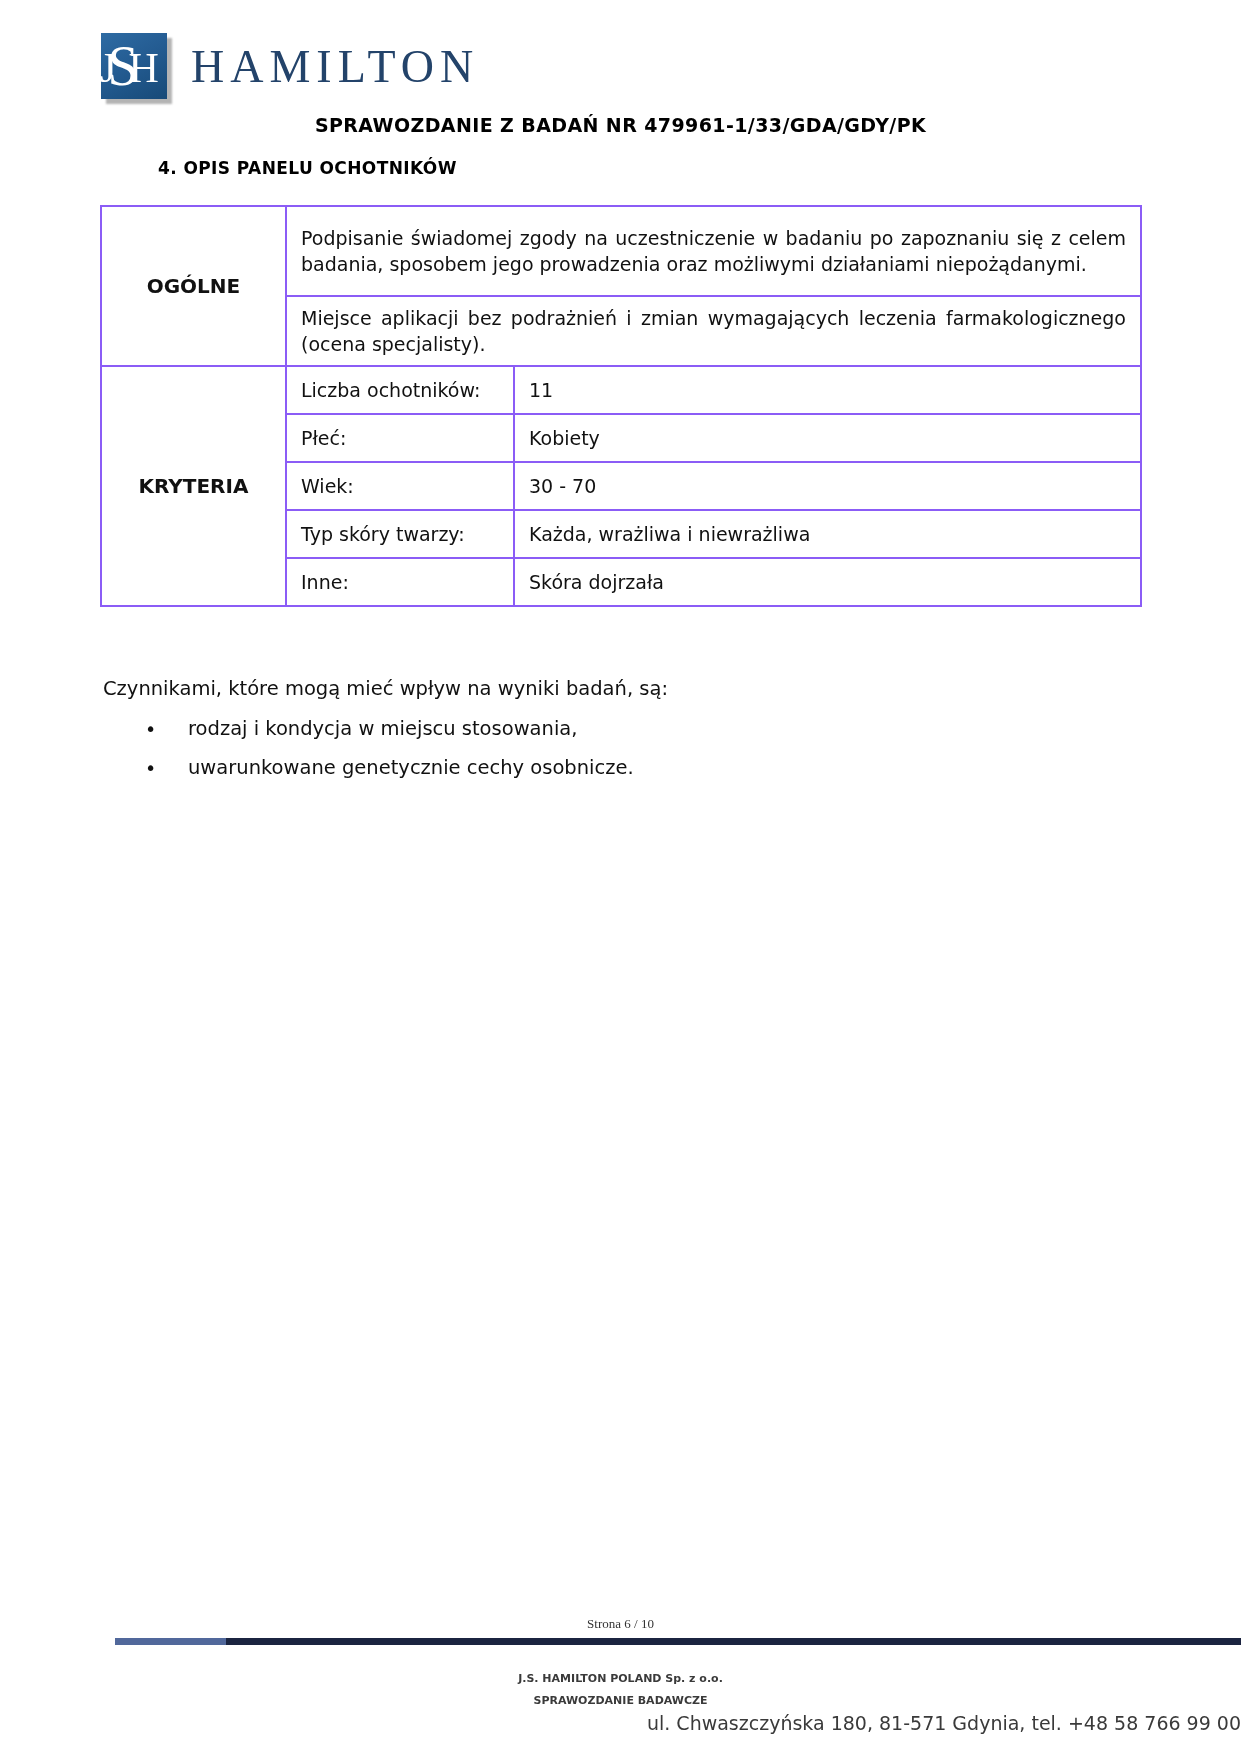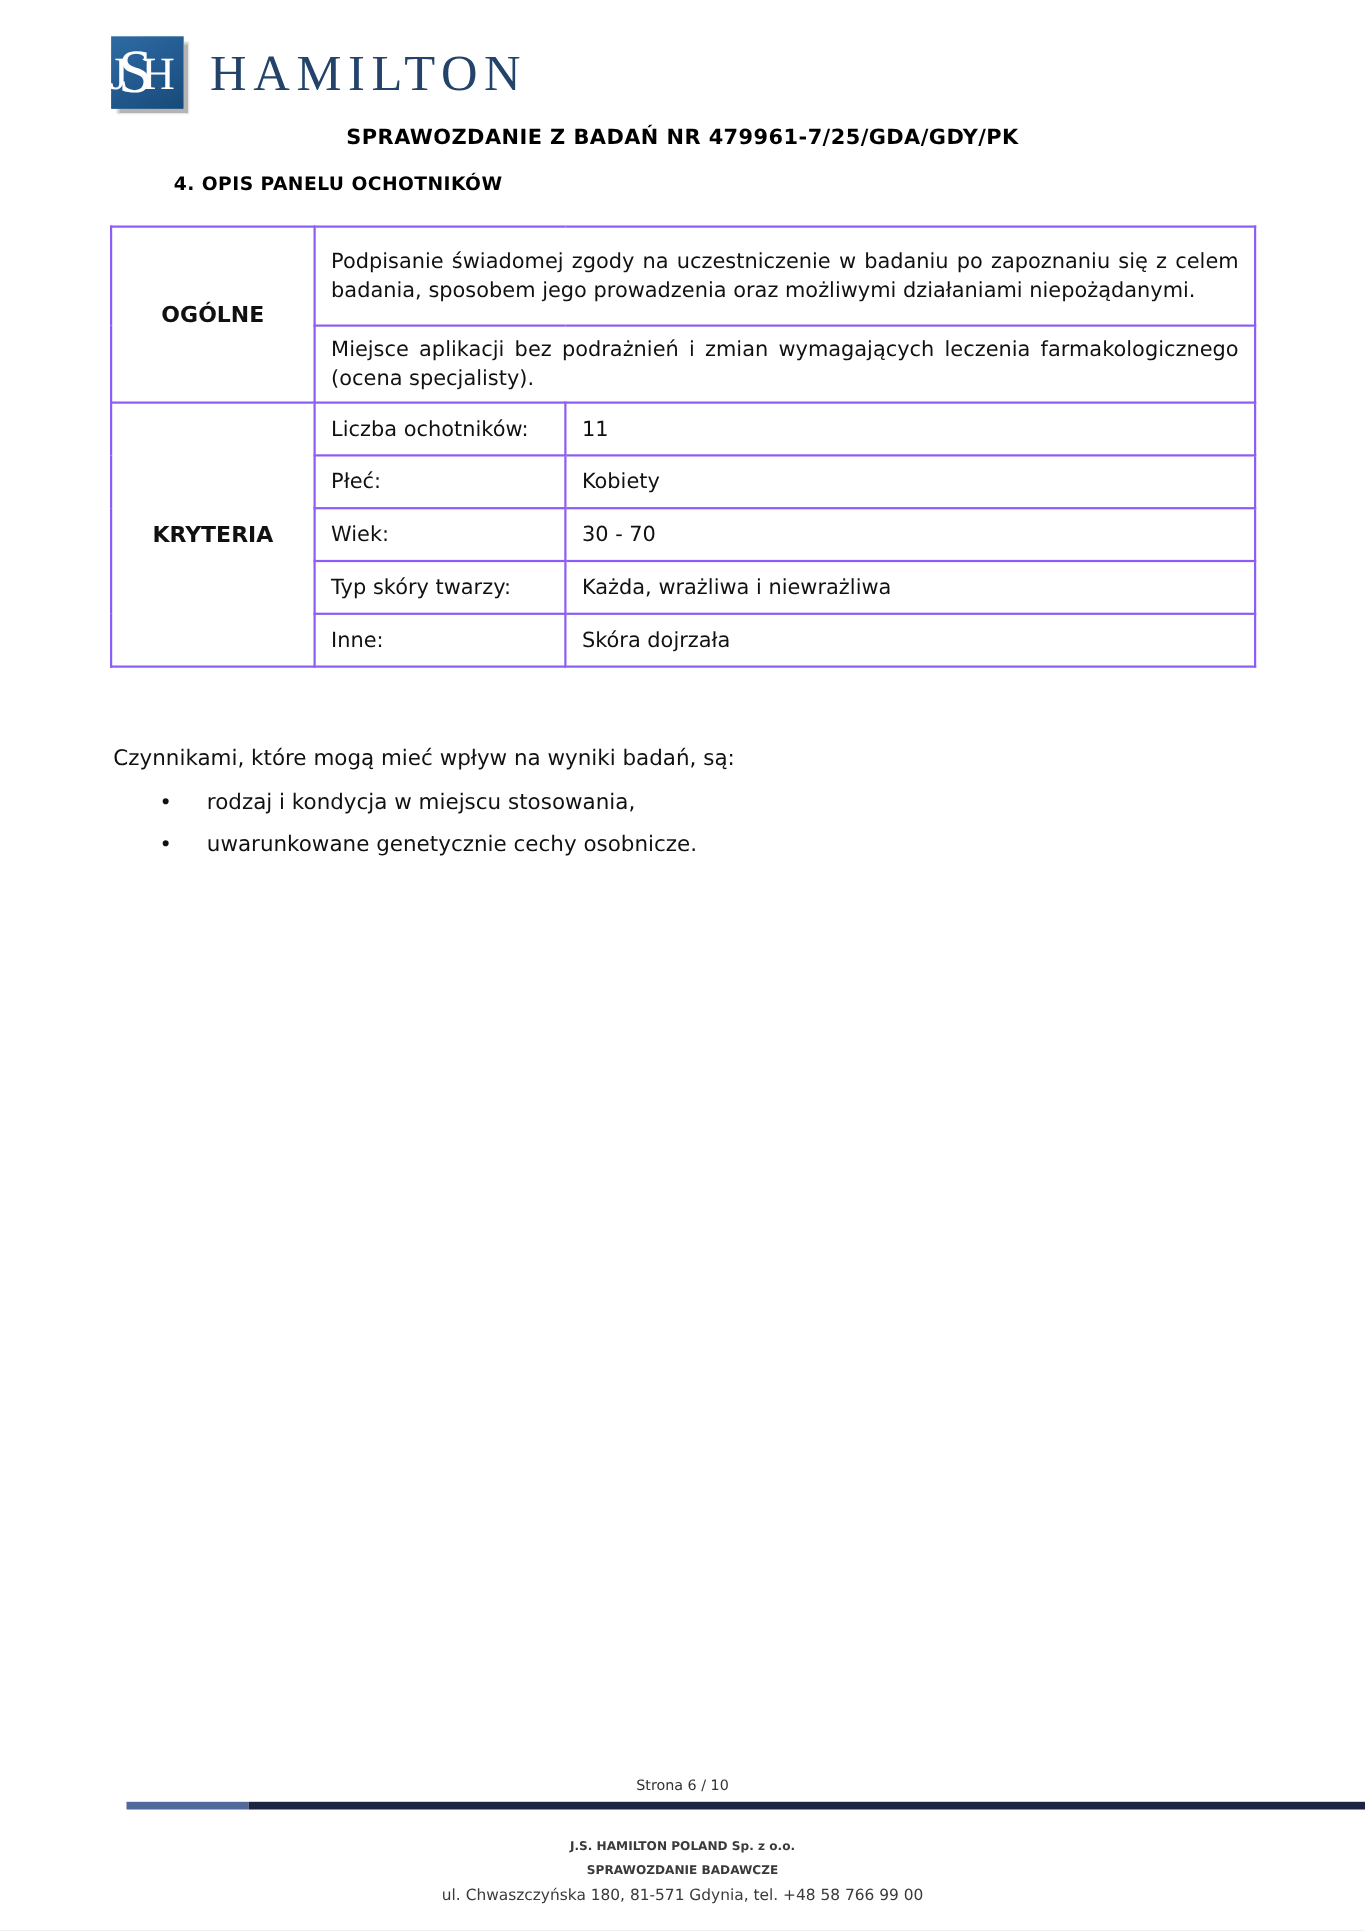--- a/index.html
+++ b/index.html
@@ -120,20 +120,21 @@
 
   
   .page-number {
     position: absolute;
     top: 1616px;
     left: 0;
     width: 100%;
     text-align: center;
     font-size: 13px;
     color: #333333;
+    font-family: Liberation Serif, serif;
   }
   .footer-bar {
     position: absolute;
     top: 1638px;
     left: 115px;
     right: 0;
     height: 7px;
     display: flex;
   }
   .footer-bar .seg-light { width: 111px; background: #51689b; }
@@ -141,37 +142,37 @@
   .company-block {
     position: absolute;
     top: 1668px;
     left: 0;
     width: 100%;
     text-align: center;
     color: #3a3a3a;
     line-height: 22px;
   }
   .company-name, .company-dept { font-size: 11px; font-weight: bold; }
-  .company-address { font-size: 14px; }
+  .company-address { font-size: 19px; text-align: right; }
 </style>
 </head>
 <body>
 
 <div class="page">
 
   <div class="logo-row">
     <div class="logo-square">
       <span class="mj">J</span>
       <span class="ms">S</span>
       <span class="mh">H</span>
     </div>
     <div class="brand-word">HAMILTON</div>
   </div>
 
-  <div class="report-title">SPRAWOZDANIE Z BADAŃ NR 479961-7/25/GDA/GDY/PK</div>
+  <div class="report-title">SPRAWOZDANIE Z BADAŃ NR 479961-1/33/GDA/GDY/PK</div>
 
   <div class="section-heading">4. OPIS PANELU OCHOTNIKÓW</div>
 
   <table class="panel-table">
     <colgroup>
       <col style="width:185px">
       <col style="width:228px">
       <col style="width:627px">
     </colgroup>
     <tbody>

